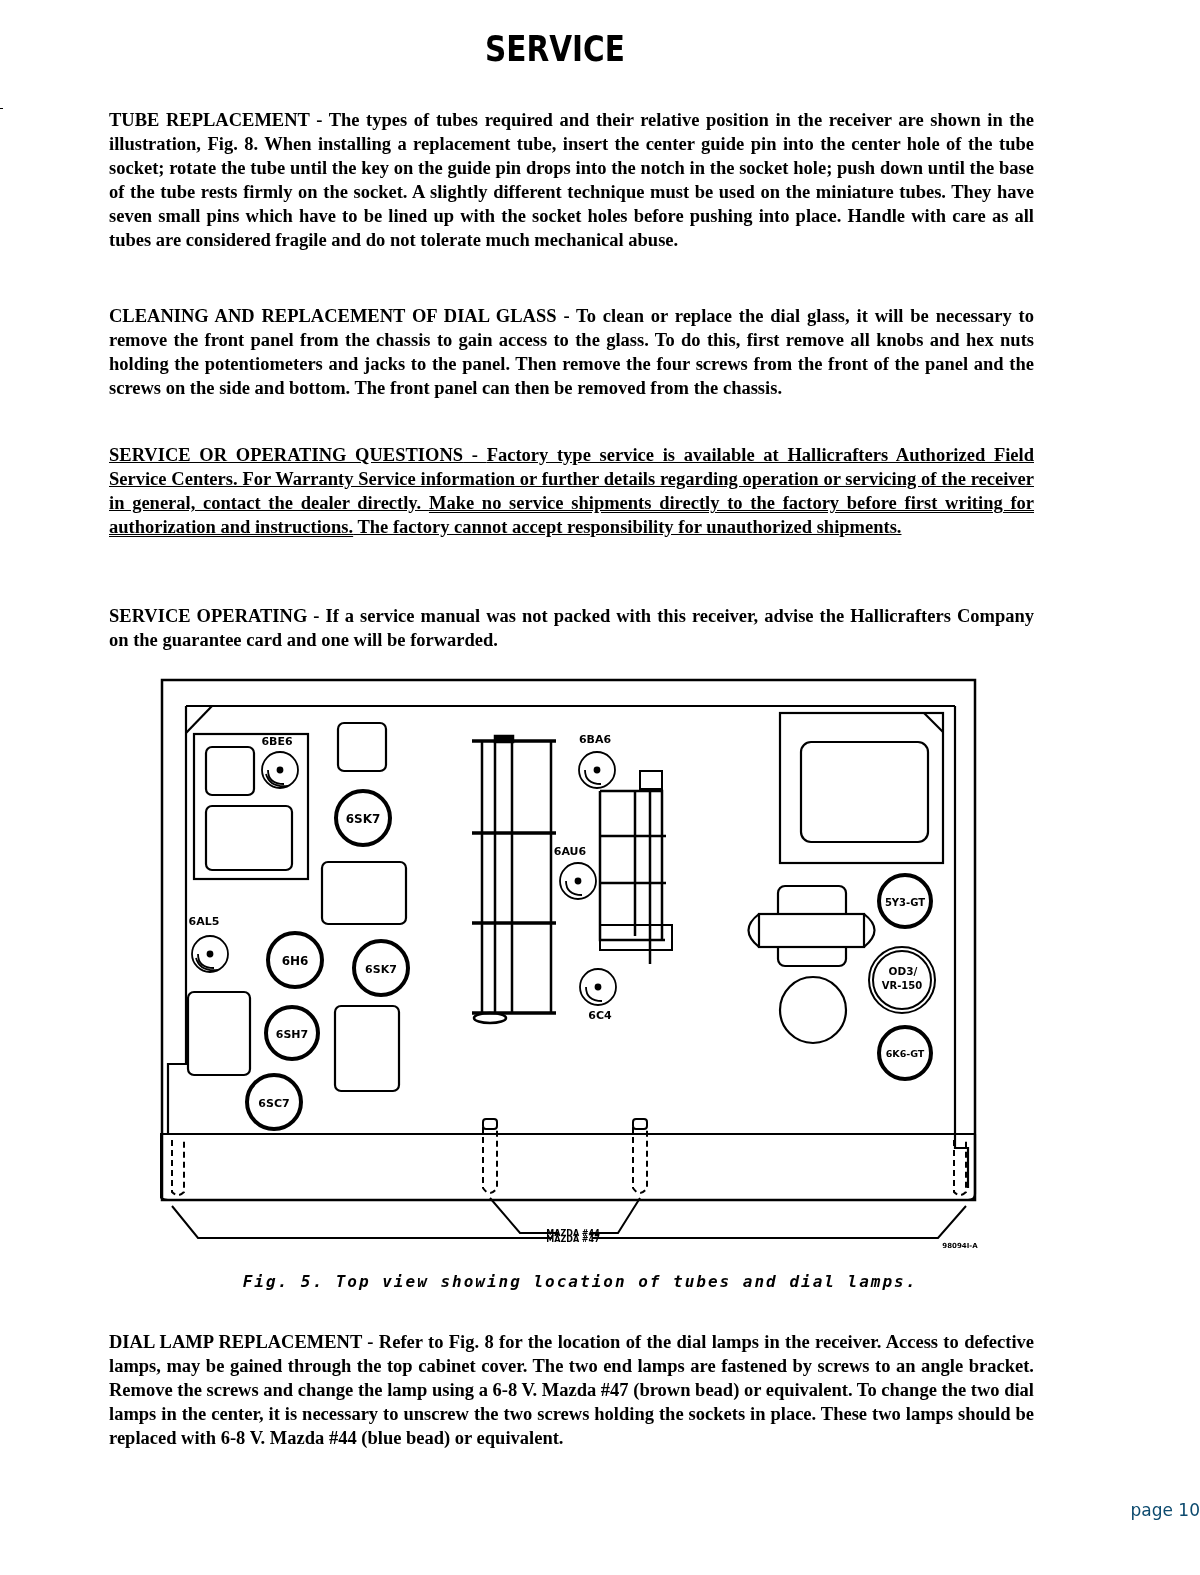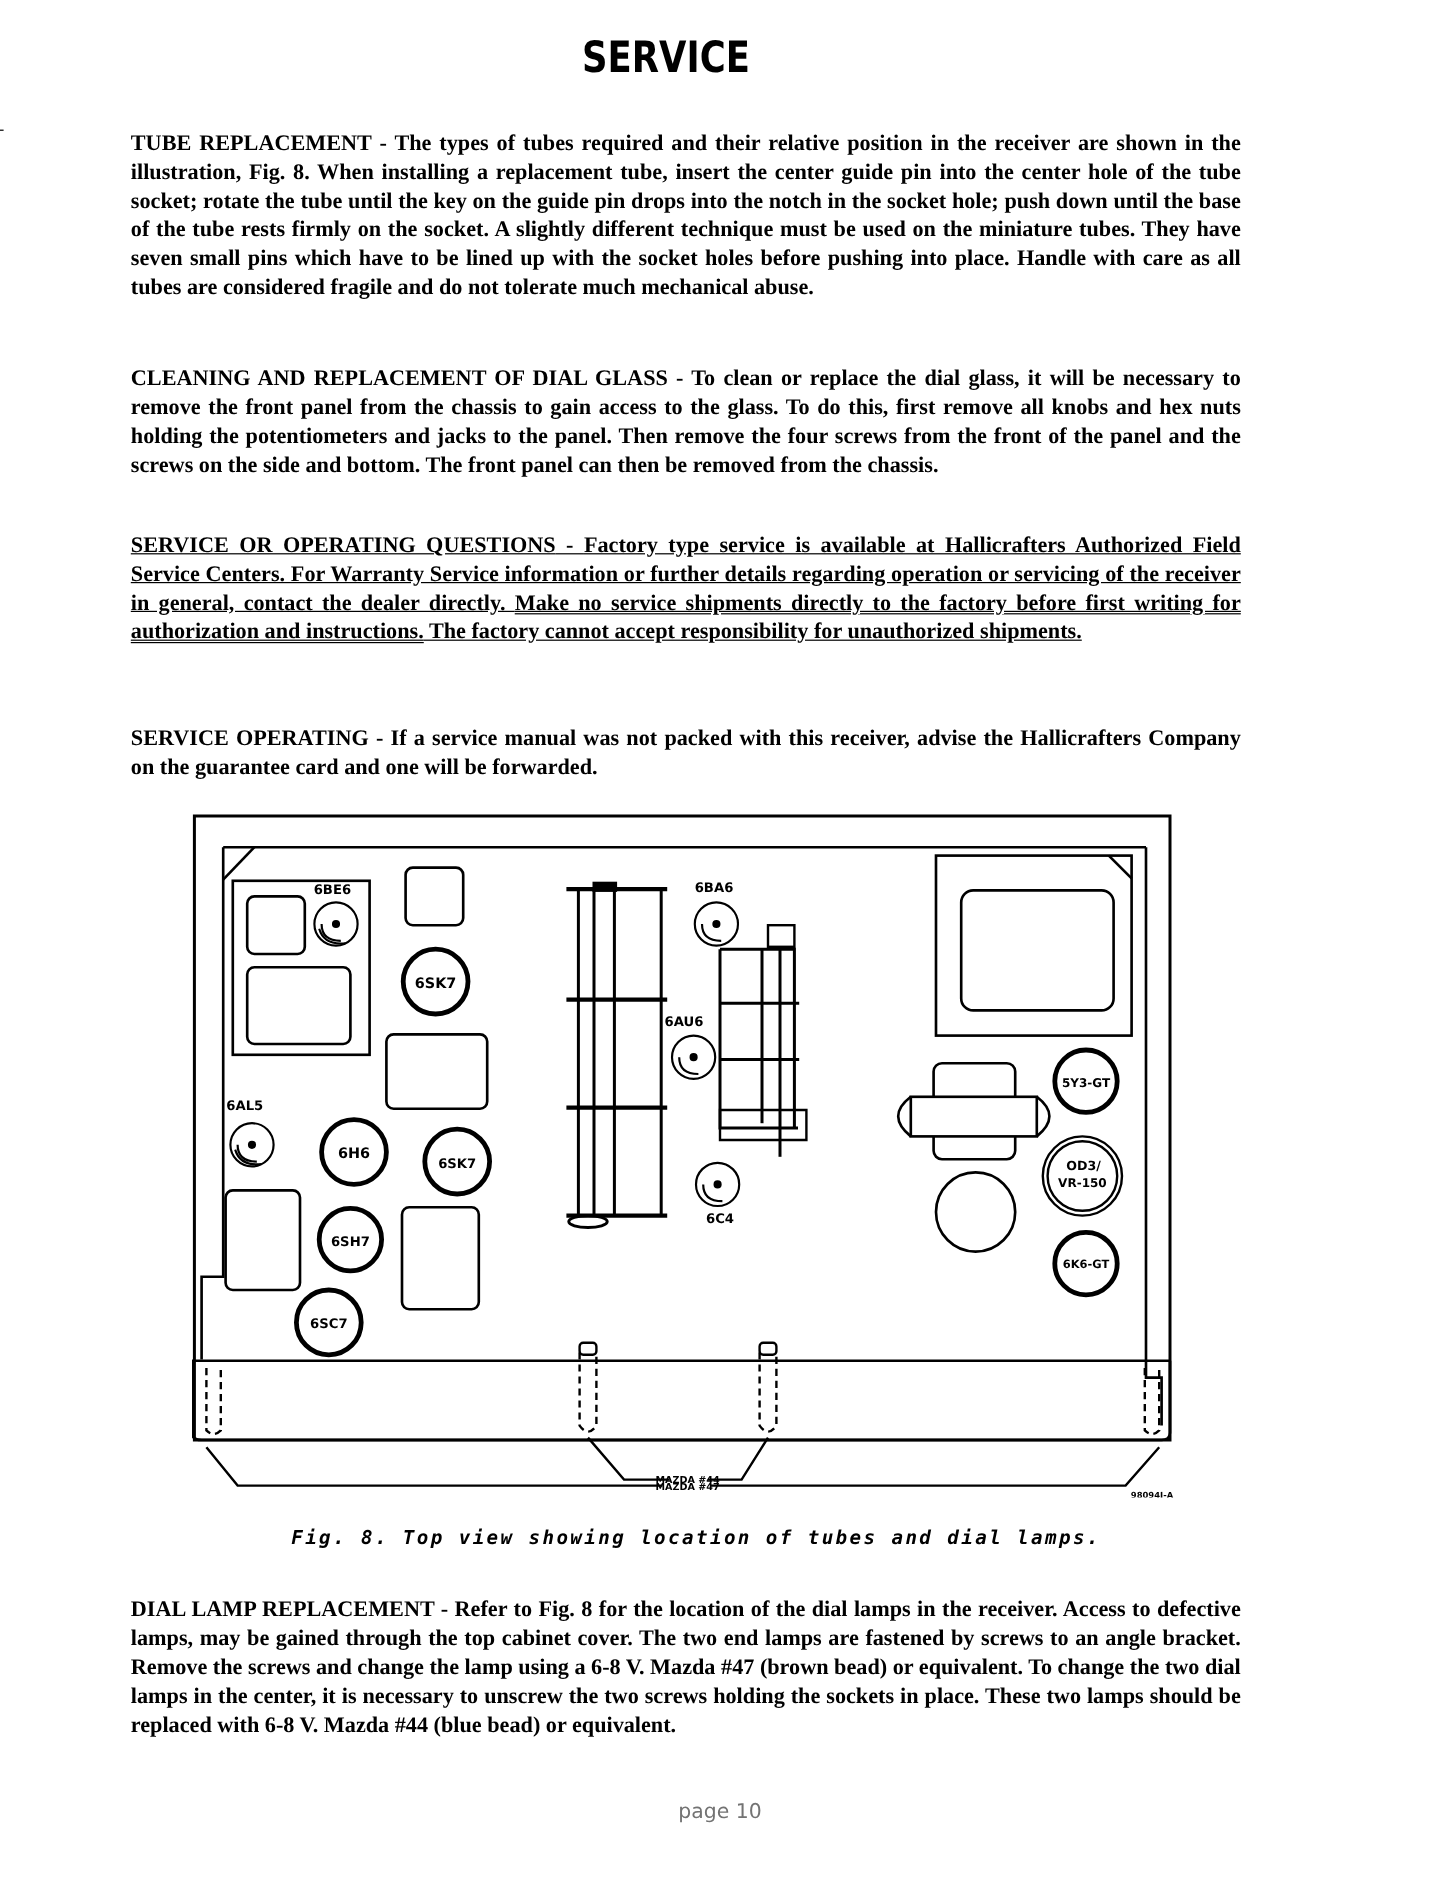--- a/index.html
+++ b/index.html
@@ -21,22 +21,22 @@
   #p3 { top:443px;text-decoration:underline; }
   #p4 { top:604px; }
   #p5 { top:1330px; }
   .fig { position:absolute; left:160px; top:678px; width:830px; height:570px; }
   .caption {
     position:absolute; left:200px; top:1272px; width:760px; text-align:center;
     font-family:"DejaVu Sans Mono", monospace; font-style:italic; font-weight:bold;
     font-size:16px; letter-spacing:2px;
   }
   .pagenum {
-    position:absolute; left:0; top:1500px; width:1200px; text-align:center;
-    font-family:"DejaVu Sans", sans-serif; font-size:17px; color:#737373;
+    position:absolute; left:0; top:1500px; width:1200px; text-align:right;
+    font-family:"DejaVu Sans", sans-serif; font-size:17px; color:#0c4a6e;
   }
   .margin-mark { position:absolute; left:0; top:108px; width:3px; height:1px; background:#000; }
   svg text { font-family:"DejaVu Sans", sans-serif; font-weight:bold; }
 </style>
 </head>
 <body>
 
 <div class="margin-mark"></div>
 
 <div class="title">SERVICE</div>
@@ -181,19 +181,19 @@
     <path d="M12 528 L38 560 L392 560"></path>
     <path d="M806 528 L778 560 L432 560"></path>
   </g>
   <g font-size="8" text-anchor="middle" fill="#000" stroke="none">
     <text x="413" y="558">MAZDA #44</text>
     <text x="413" y="564">MAZDA #47</text>
     <text x="800" y="570" font-size="7">98094I-A</text>
   </g>
 </svg>
 
-<div class="caption">Fig. 8.  Top view showing location of tubes and dial lamps.</div>
+<div class="caption">Fig. 5.  Top view showing location of tubes and dial lamps.</div>
 
 <div class="para" id="p5">
   <span class="head">DIAL LAMP REPLACEMENT</span><span> - </span><span>Refer to Fig. 8 for the location of the dial lamps in the receiver.  Access to defective lamps, may be gained through the top cabinet cover.  The two end lamps are fastened by screws to an angle bracket.  Remove the screws and change the lamp using a 6-8 V. Mazda #47 (brown bead) or equivalent.  To change the two dial lamps in the center, it is necessary to unscrew the two screws holding the sockets in place.  These two lamps should be replaced with 6-8 V. Mazda #44 (blue bead) or equivalent.</span>
 </div>
 
 <div class="pagenum">page 10</div>
 
 </body></html>

